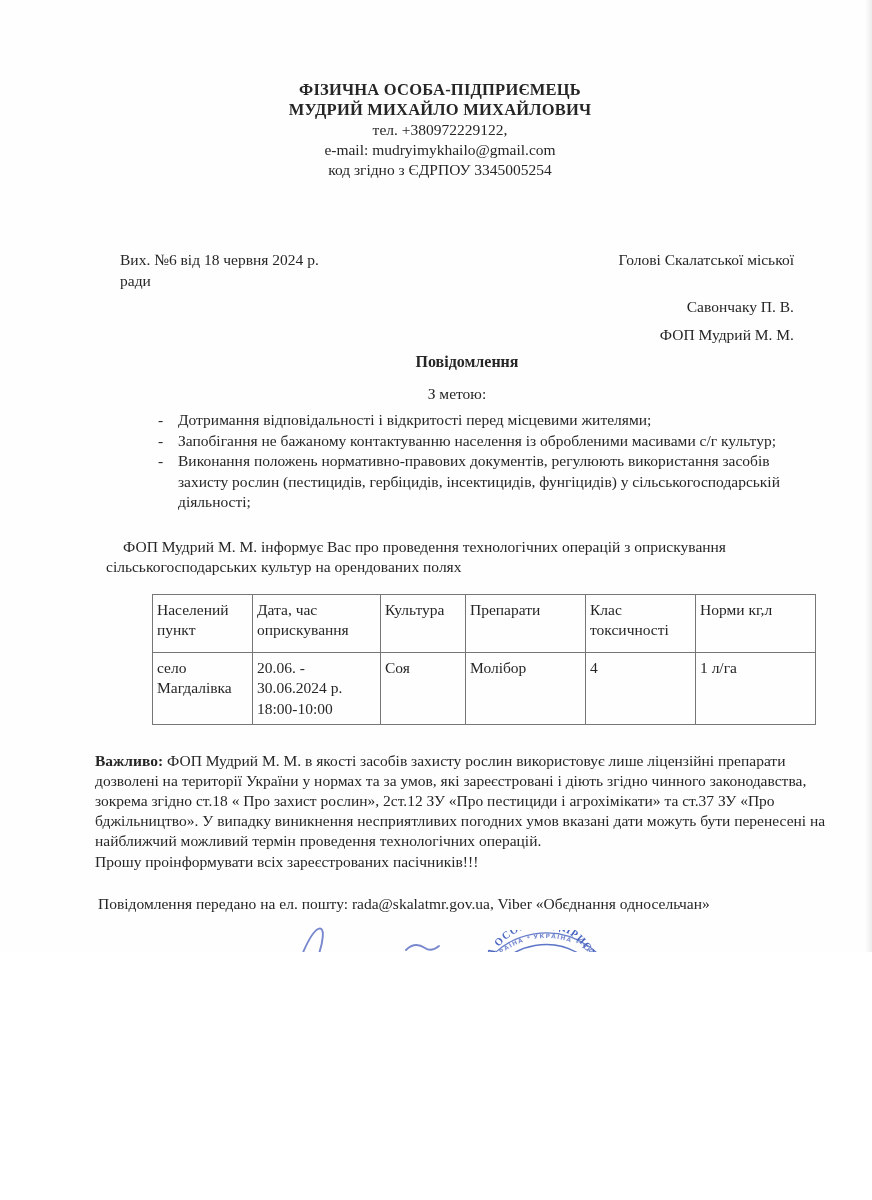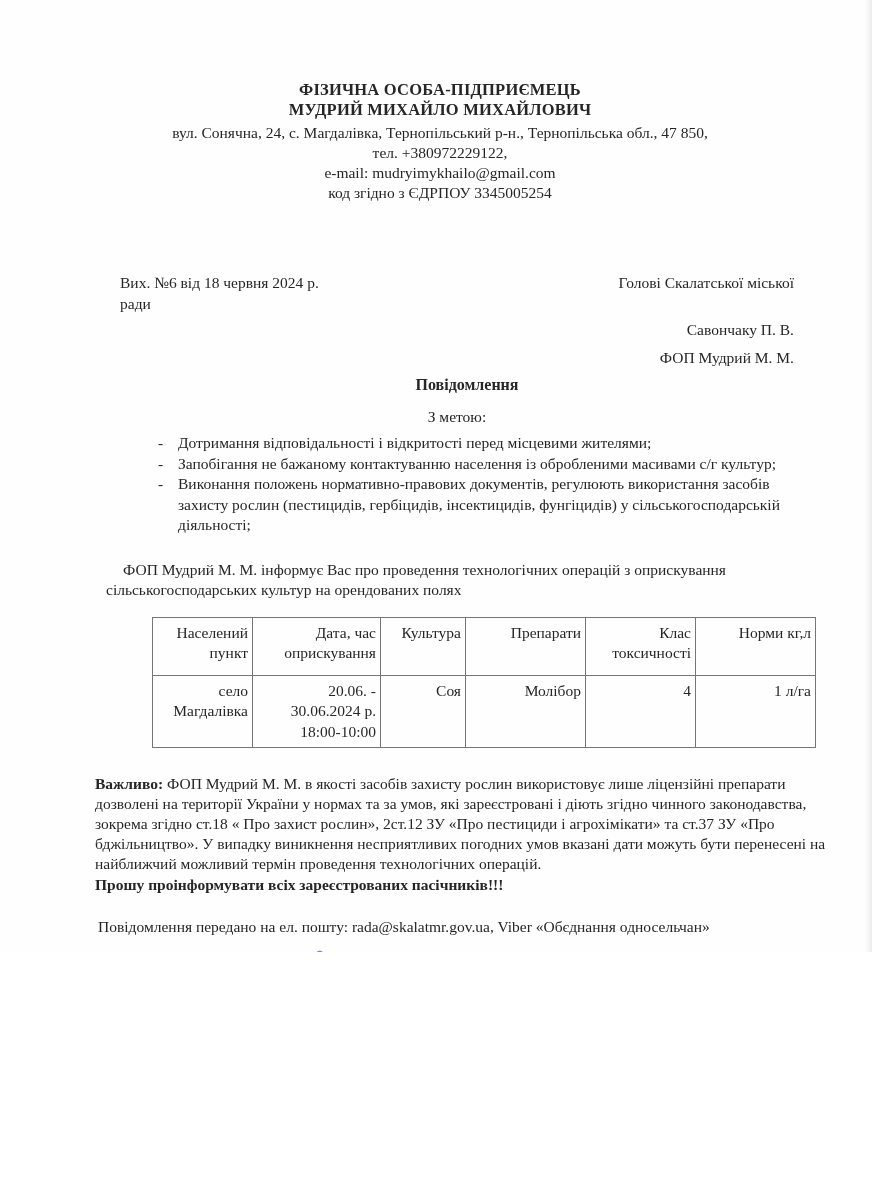--- a/index.html
+++ b/index.html
@@ -21,46 +21,45 @@
   .fop-right{margin-top:7px;}
   .doc-title{text-align:center;font-weight:bold;font-size:16px;margin-top:7px;position:relative;left:10px;}
   .purpose-heading{margin-top:11px;text-align:center;}
   ul.purposes{list-style:none;margin:6px 0 0 0;padding:0;}
   ul.purposes li{position:relative;padding-left:58px;max-width:616px;}
   ul.purposes li::before{content:"-";position:absolute;left:38px;top:0;}
   .intro{margin:24px 0 0 -14px;max-width:640px;text-indent:17px;}
   table.spray{border-collapse:collapse;table-layout:fixed;width:663px;margin:16px 0 0 32px;}
   table.spray th,table.spray td{
     border:1px solid #767676;font-weight:normal;vertical-align:top;
-    text-align:right;padding:5px 4px 4px;line-height:20.5px;font-size:15.5px;}
+    text-align:left;padding:5px 4px 4px;line-height:20.5px;font-size:15.5px;}
   table.spray th{height:48px;}
   table.spray td{height:62px;white-space:pre-line;}
   td.cell-left{text-align:left;padding-left:9px;}
   .important{margin:26px -46px 0 -25px;line-height:20.2px;}
   .important .lbl{font-weight:bold;}
-  .cta{margin:0 -46px 0 -25px;font-weight:bold;line-height:20.2px;}
+  .cta{margin:0 -46px 0 -25px;font-weight:normal;line-height:20.2px;}
   .delivery{margin:22px 0 0 -22px;}
   .delivery .email{}
   .sign-row{position:relative;margin-top:36px;height:170px;}
   .sign-label{display:inline-block;}
   .signature{position:absolute;left:150px;top:-30px;width:190px;height:92px;}
   .stamp{position:absolute;left:348px;top:-20px;width:156px;height:156px;opacity:.93;}
   .scan-bottom-line{position:absolute;left:140px;top:1183px;width:716px;height:2px;opacity:.8;
     background:repeating-linear-gradient(90deg,#d3d7da 0 16px,rgba(0,0,0,0) 16px 38px);}
 </style>
 </head>
 <body>
 
 <div class="page">
   <div class="content">
 
     <div class="org-header">
       <div class="org-bold">ФІЗИЧНА ОСОБА-ПІДПРИЄМЕЦЬ</div>
       <div class="org-bold">МУДРИЙ МИХАЙЛО МИХАЙЛОВИЧ</div>
-      <div class="org-line org-addr">вул. Сонячна, 24, с. Магдалівка, Тернопільський р-н., Тернопільська обл., 47 850,</div>
       <div class="org-line">тел. +380972229122,</div>
       <div class="org-line">e-mail: mudryimykhailo@gmail.com</div>
       <div class="org-line">код згідно з ЄДРПОУ 3345005254</div>
     </div>
 
     <div class="ref-row">
       <span>Вих. №6 від 18 червня 2024 р.</span>
       <span>Голові Скалатської міської</span>
     </div>
     <div>ради</div>

